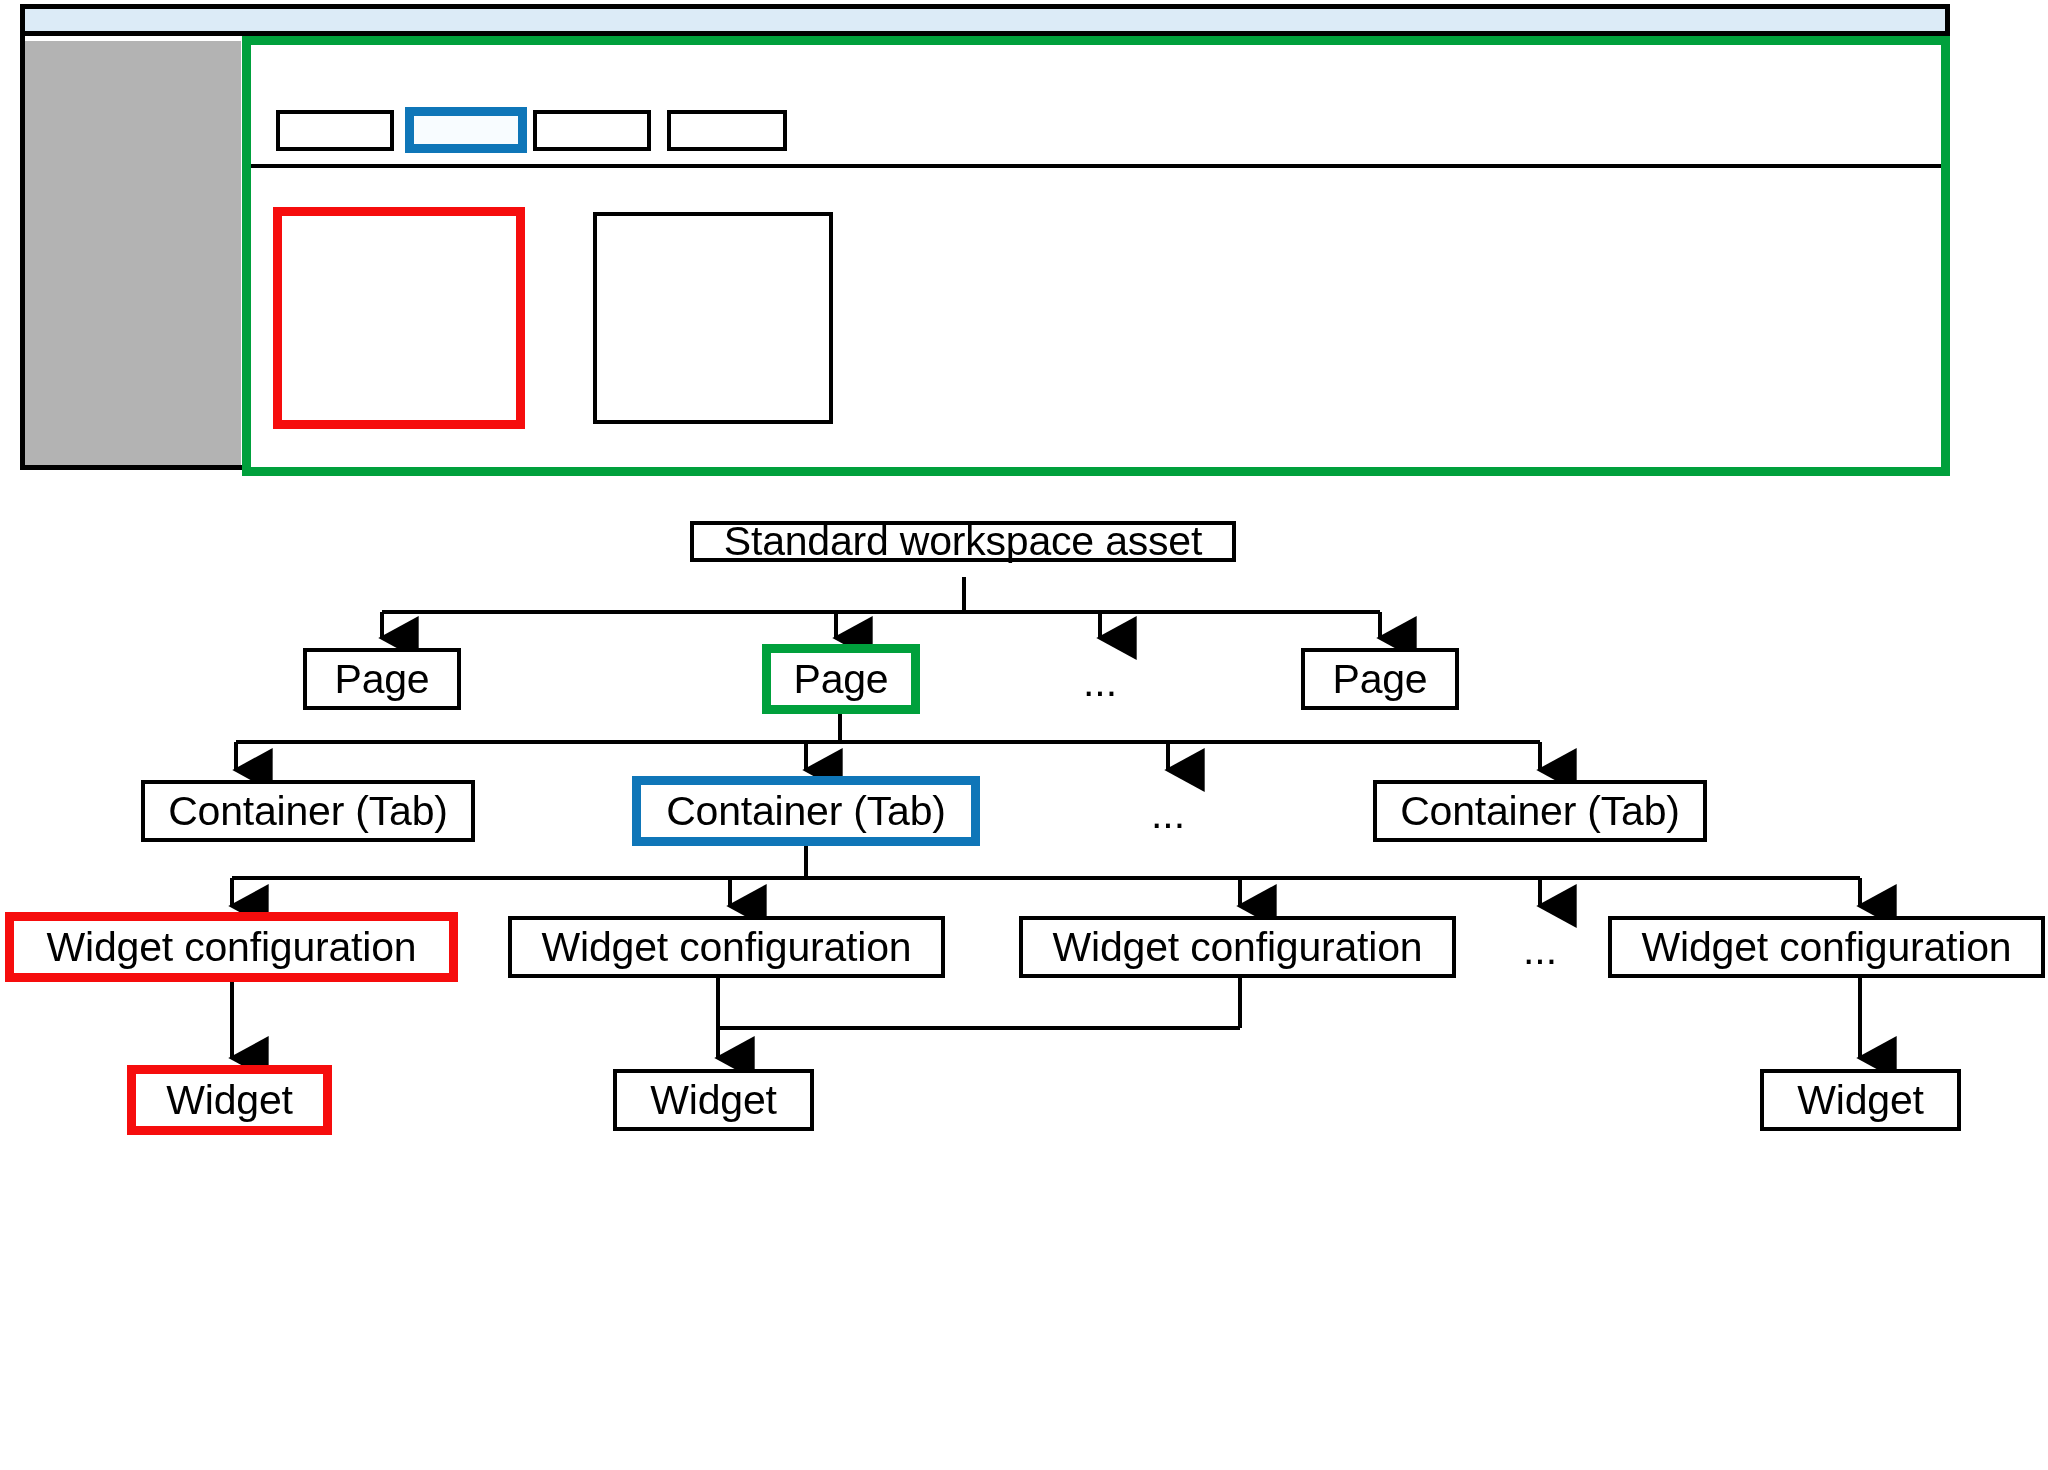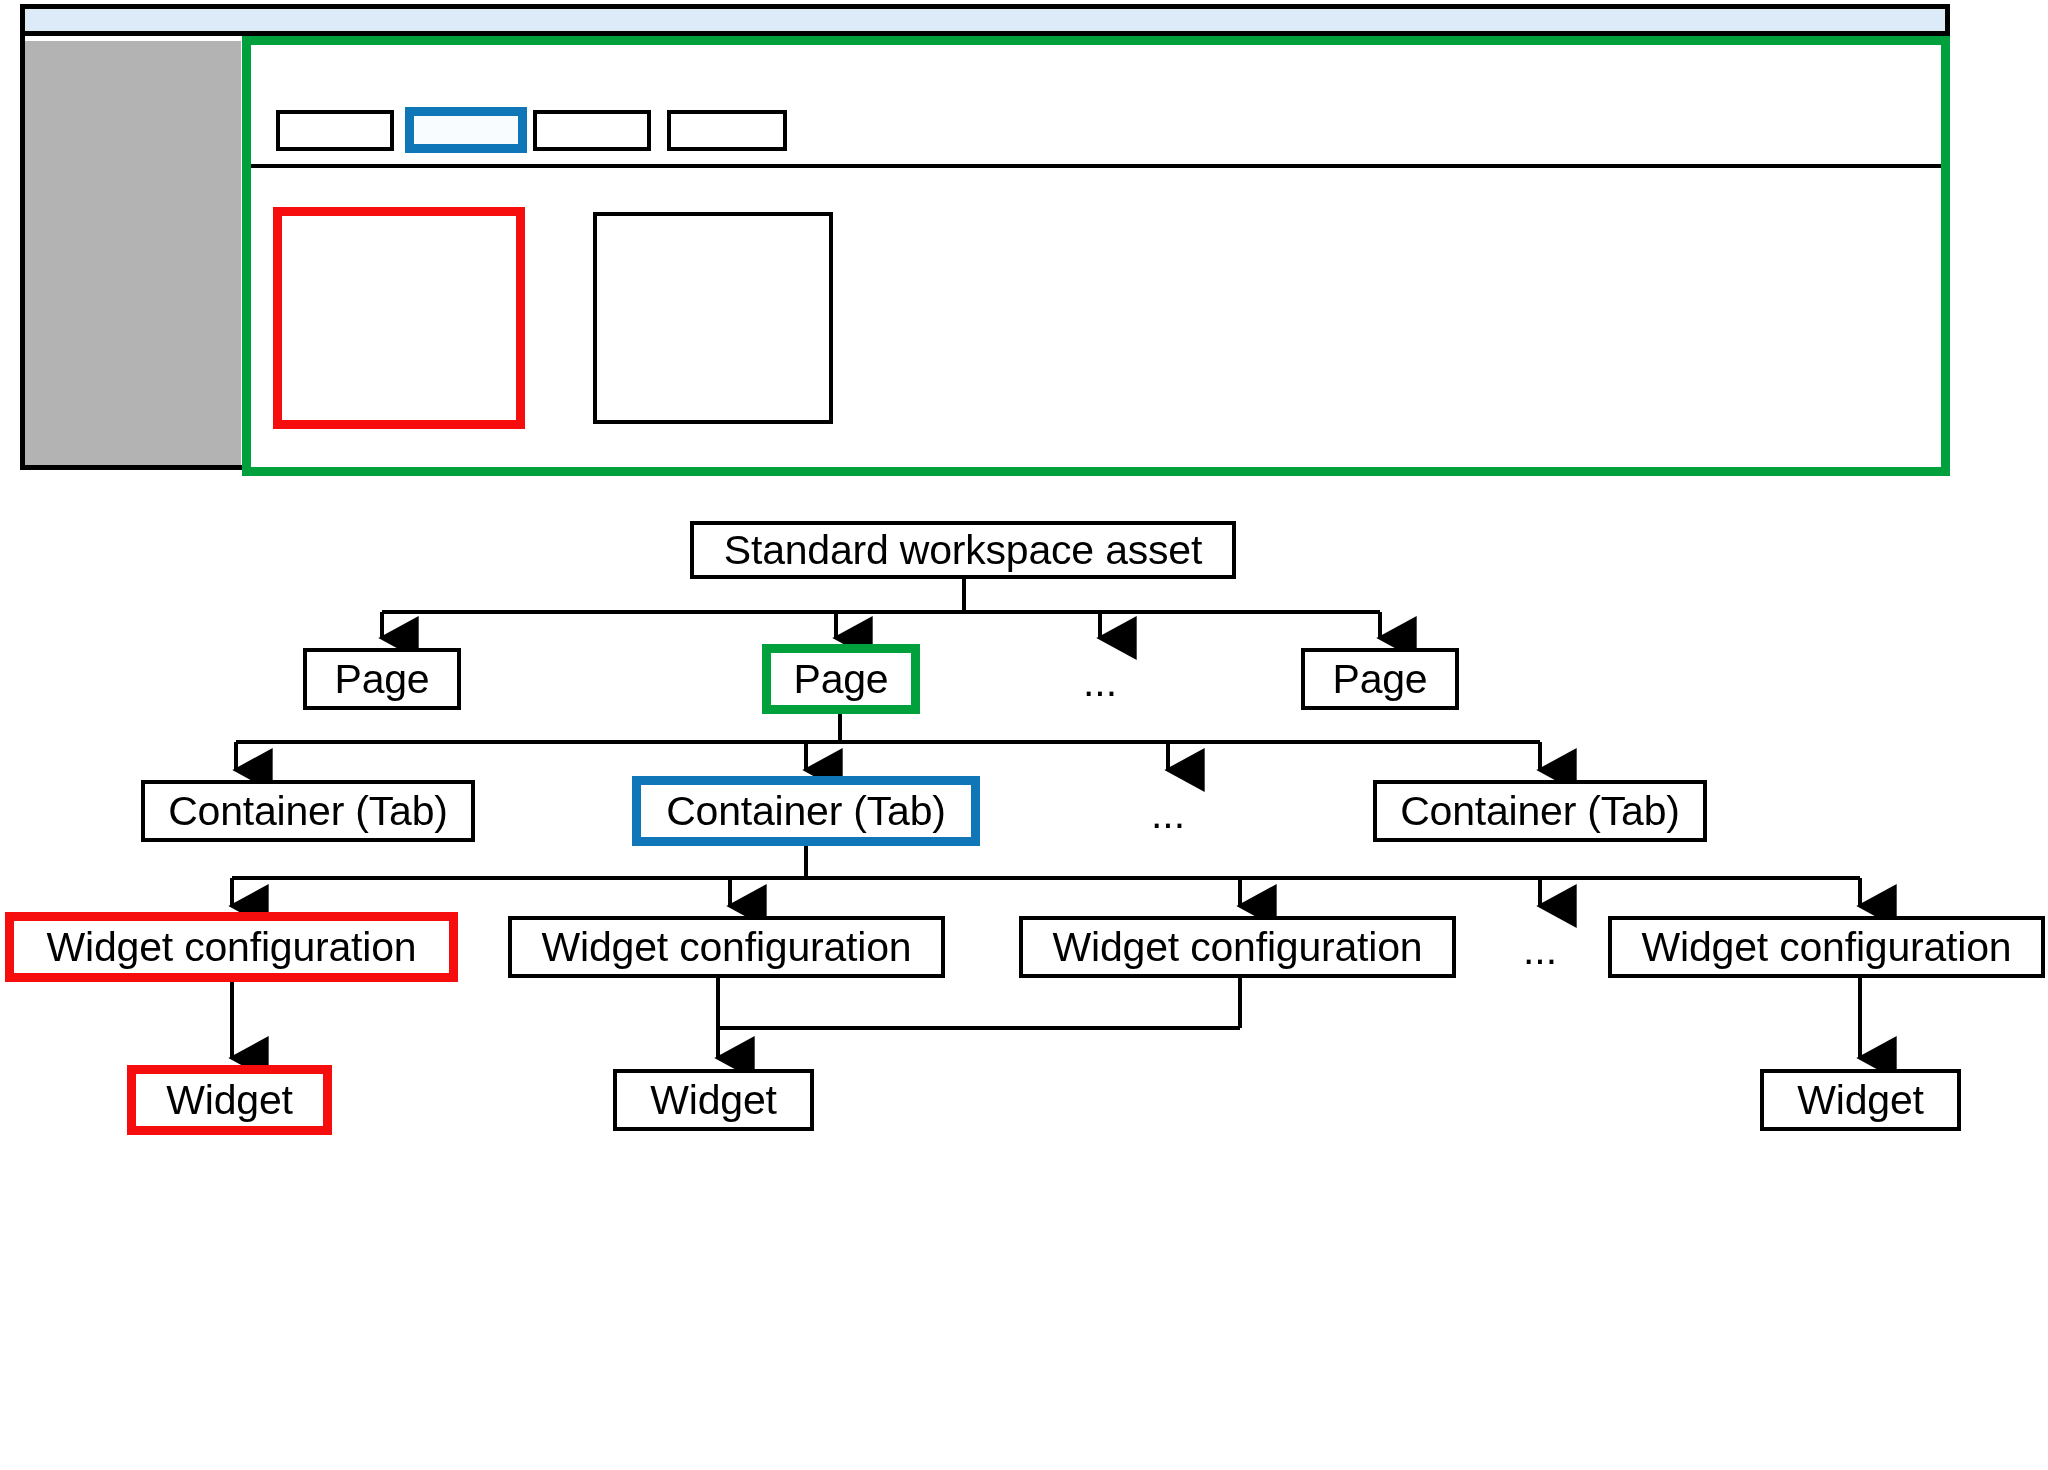--- a/index.html
+++ b/index.html
@@ -237,21 +237,21 @@
 
         <line x1="1240" y1="496" x2="1240" y2="548"></line>
         <line x1="1240" y1="548" x2="718" y2="548"></line>
 
         <line x1="718" y1="496" x2="718" y2="578" marker-end="url(#arw)"></line>
 
         <line x1="1860" y1="496" x2="1860" y2="578" marker-end="url(#arw)"></line>
       </g>
     </svg>
 
-    <div class="node" style="left:690px; top:41px; width:546px; height:58px;">
+    <div class="node" style="left:690px; top:41px; width:546px; height:41px;">
       <span class="node-label">Standard workspace asset</span>
     </div>
 
     <div class="node" style="left:303px; top:168px; width:158px; height:62px;">
       <span class="node-label">Page</span>
     </div>
     <div class="node accent-green" style="left:762px; top:164px; width:158px; height:70px;">
       <span class="node-label">Page</span>
     </div>
     <div class="ellipsis" style="left:1060px; top:168px; width:80px;">

